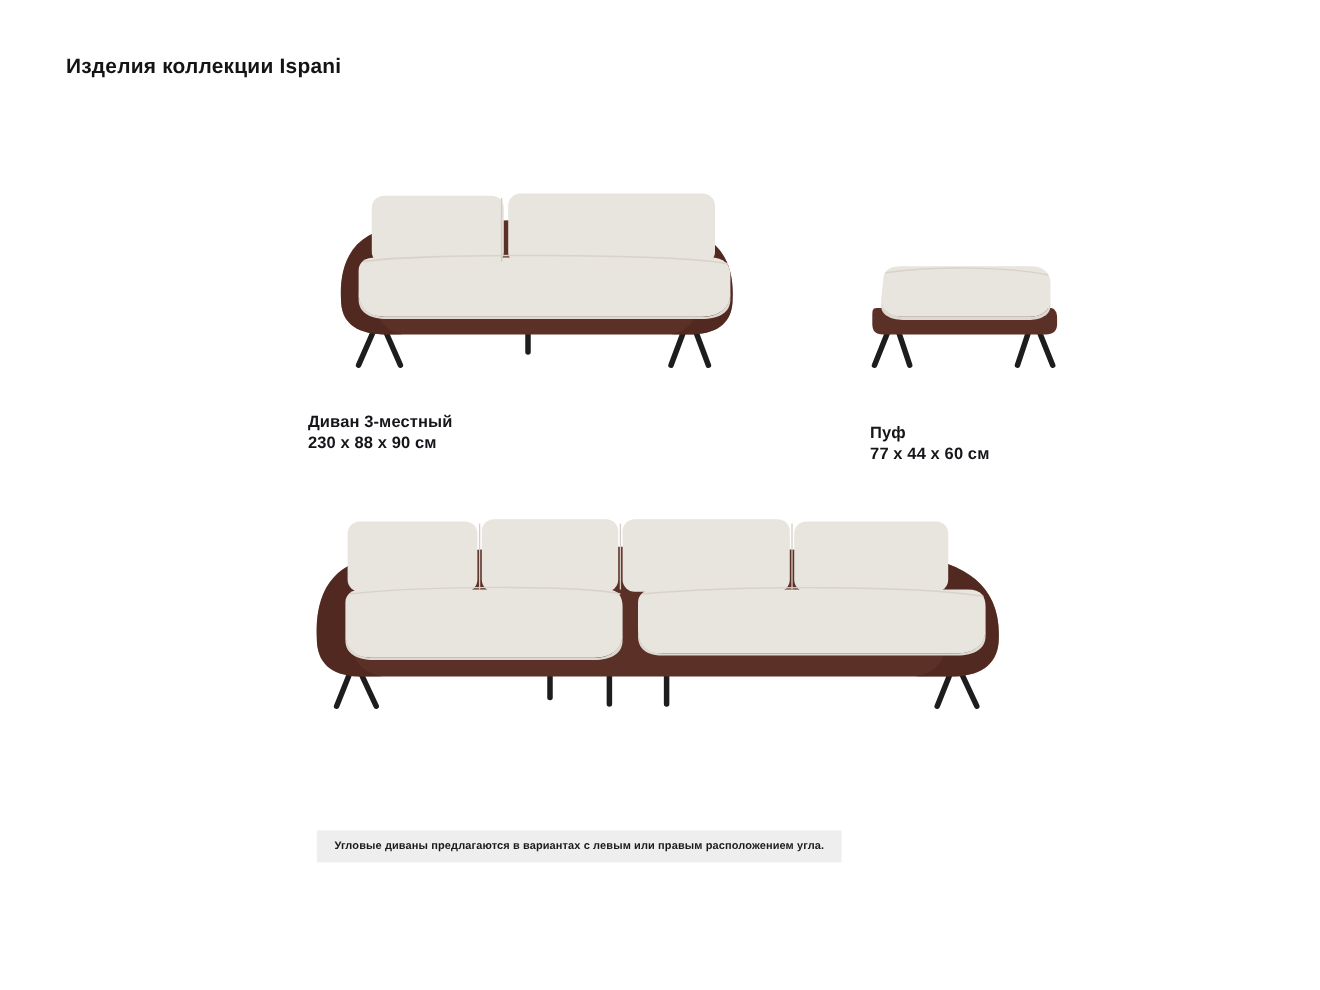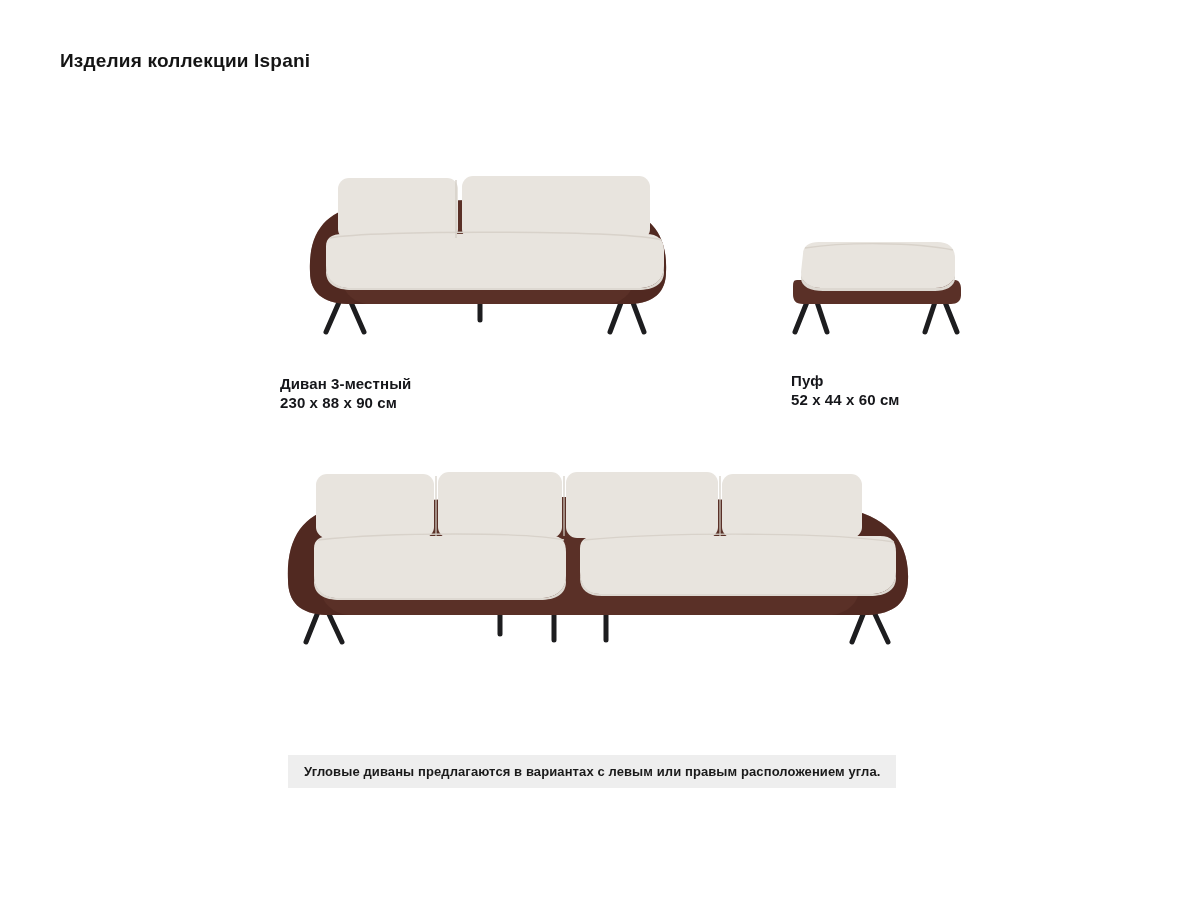--- a/index.html
+++ b/index.html
@@ -47,21 +47,21 @@
   .caption .name { font-weight: bold; }
   .caption .dims { font-weight: bold; }
 
   
   .svgwrap { display: block; }
 
   .note {
     position: absolute;
     background: #eeeeee;
     color: #1a1a1a;
-    font-size: 13px;
+    font-size: 10px;
     font-weight: bold;
     letter-spacing: 0.1px;
     padding: 9px 16px;
     white-space: nowrap;
   }
 </style>
 </head>
 <body>
 
 <div class="page">
@@ -128,23 +128,23 @@
                  C 10 72, 8 68, 8 62 L 8 56 C 8 51, 8 48, 12 48 Z" fill="#5a3027"></path>
 
         <path d="M18 22 C 18 14, 24 10, 34 10 L 152 10 C 164 10, 170 16, 170 26
                  L 170 40 C 170 50, 162 56, 150 56 L 36 56
                  C 24 56, 16 50, 16 40 Z" fill="#e8e4de"></path>
         <path d="M16 40 C 16 50, 26 56, 38 56 L 150 56 C 162 56, 170 50, 170 40
                  L 170 46 C 170 55, 160 59, 150 59 L 38 59 C 26 59, 16 55, 16 46 Z" fill="#ddd8d1"></path>
         <path d="M20 16 C 60 10, 130 10, 168 18" stroke="#d8d2ca" stroke-width="1.3" fill="none"></path>
       </svg>
     </div>
-    <div class="caption" style="margin-top:21px; margin-left:6px;">
+    <div class="caption" style="margin-top:34px; margin-left:6px;">
       <div class="name">Пуф</div>
-      <div class="dims">52 x 44 x 60 см</div>
+      <div class="dims">77 x 44 x 60 см</div>
     </div>
   </div>
 
   <div class="product" style="left:270px; top:460px;">
     <div class="product-figure">
       <svg class="svgwrap" width="680" height="200" viewBox="0 0 680 200" xmlns="http://www.w3.org/2000/svg">
         <g stroke="#1d1d1f" stroke-width="5" stroke-linecap="round">
           <line x1="48" y1="152" x2="36" y2="182"></line>
           <line x1="58" y1="152" x2="72" y2="182"></line>
           <line x1="230" y1="152" x2="230" y2="174"></line>

